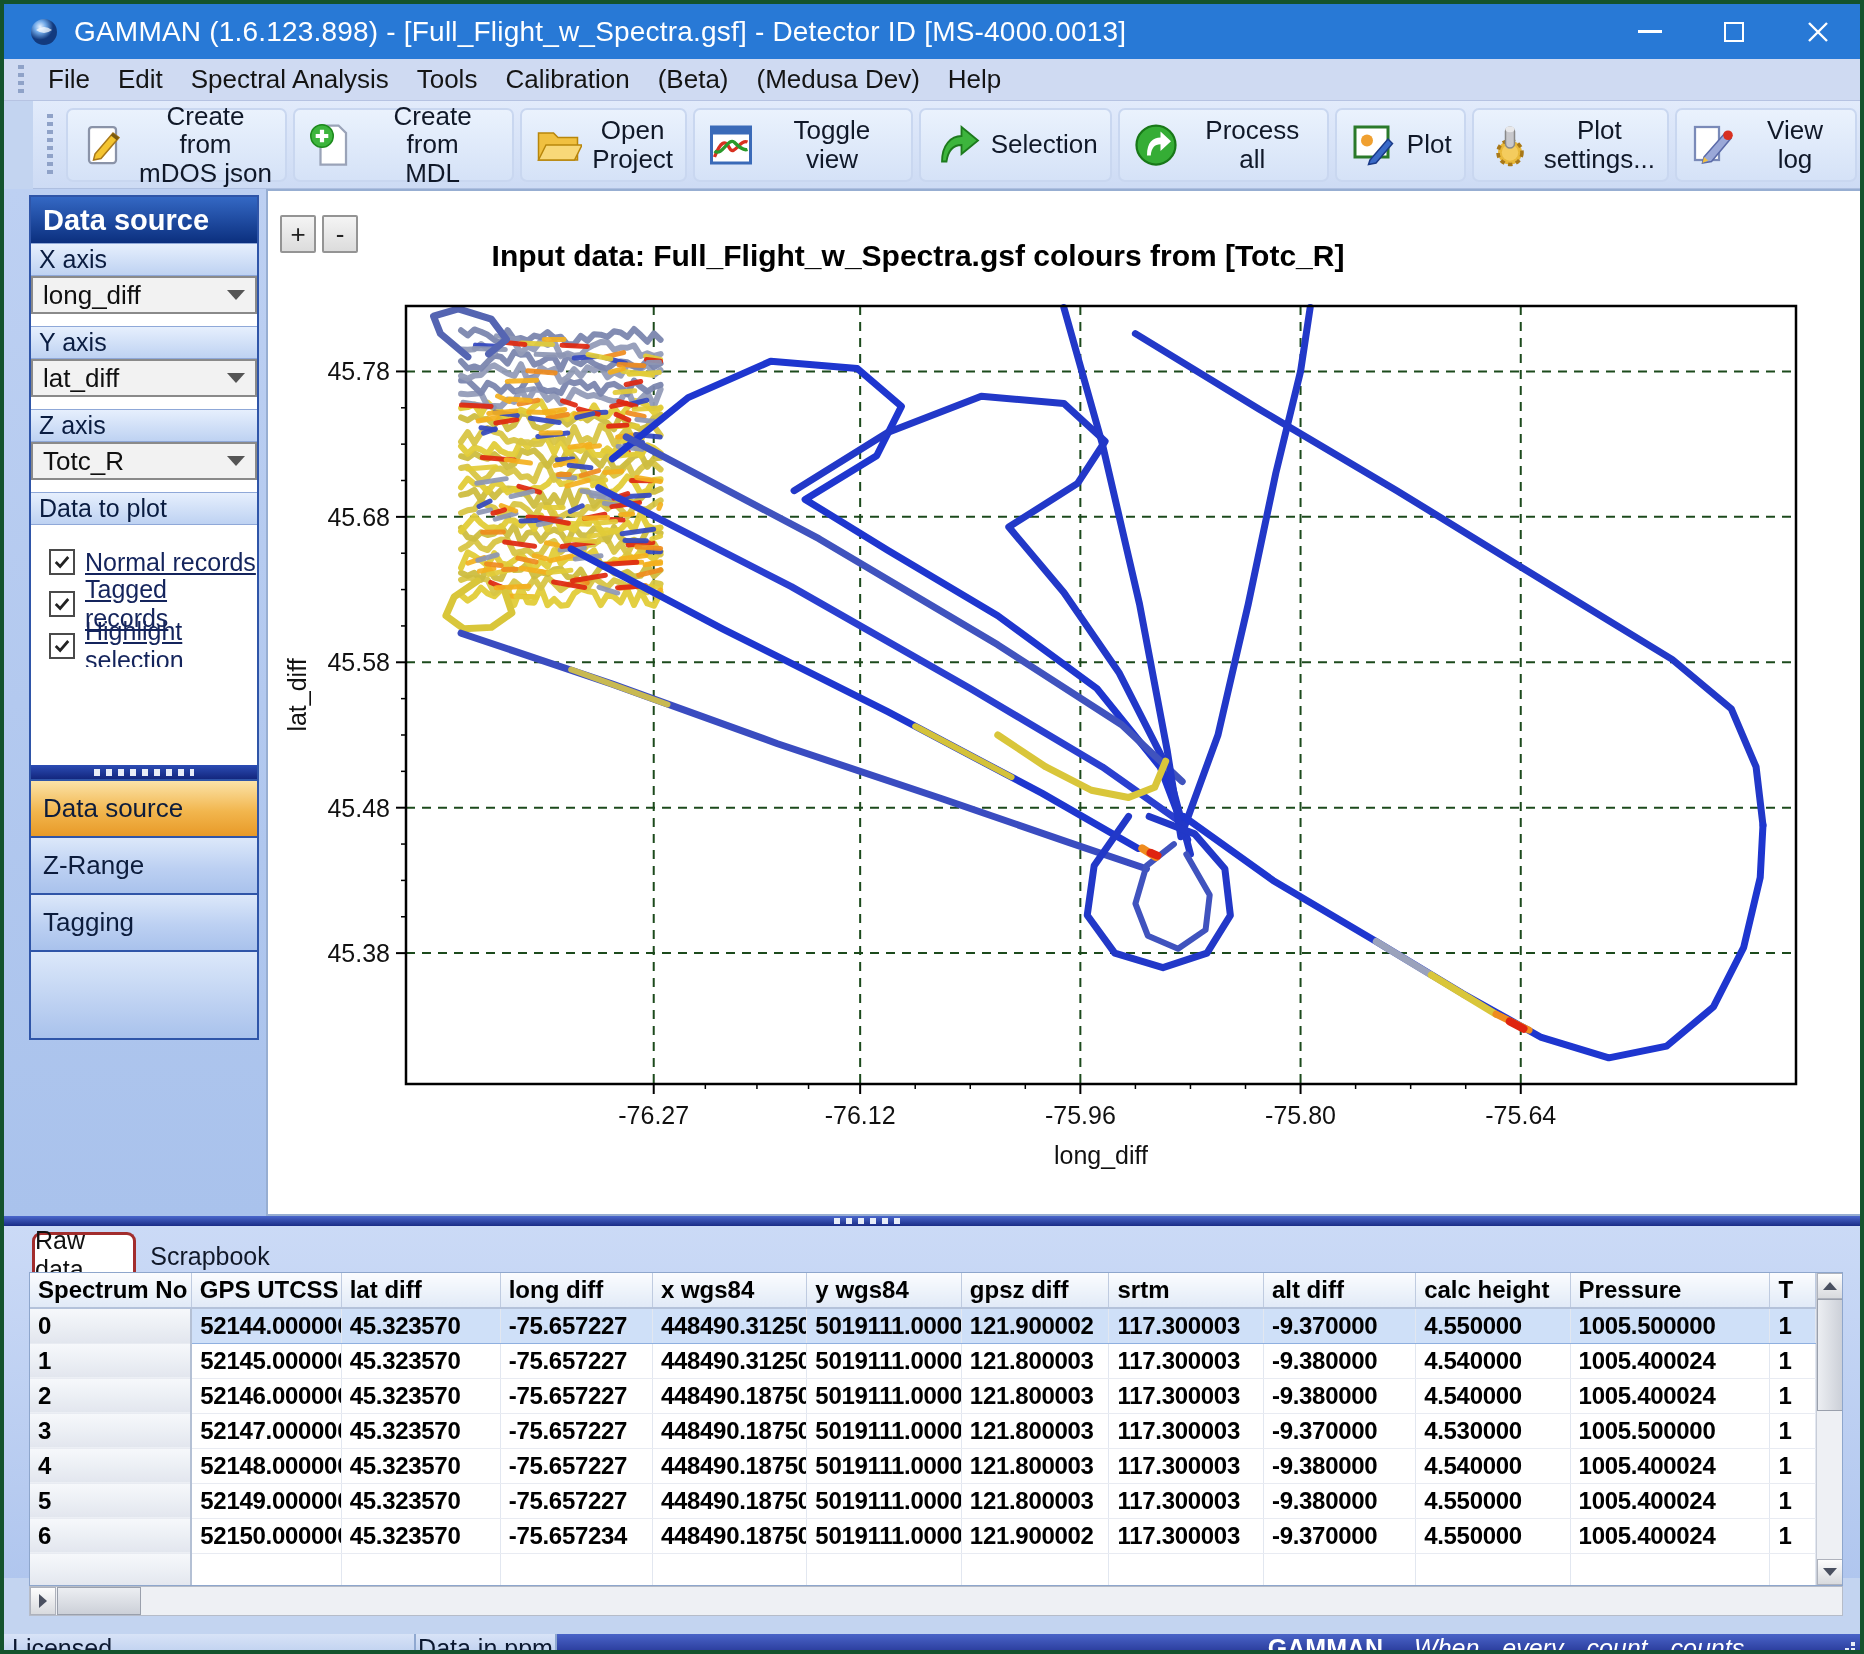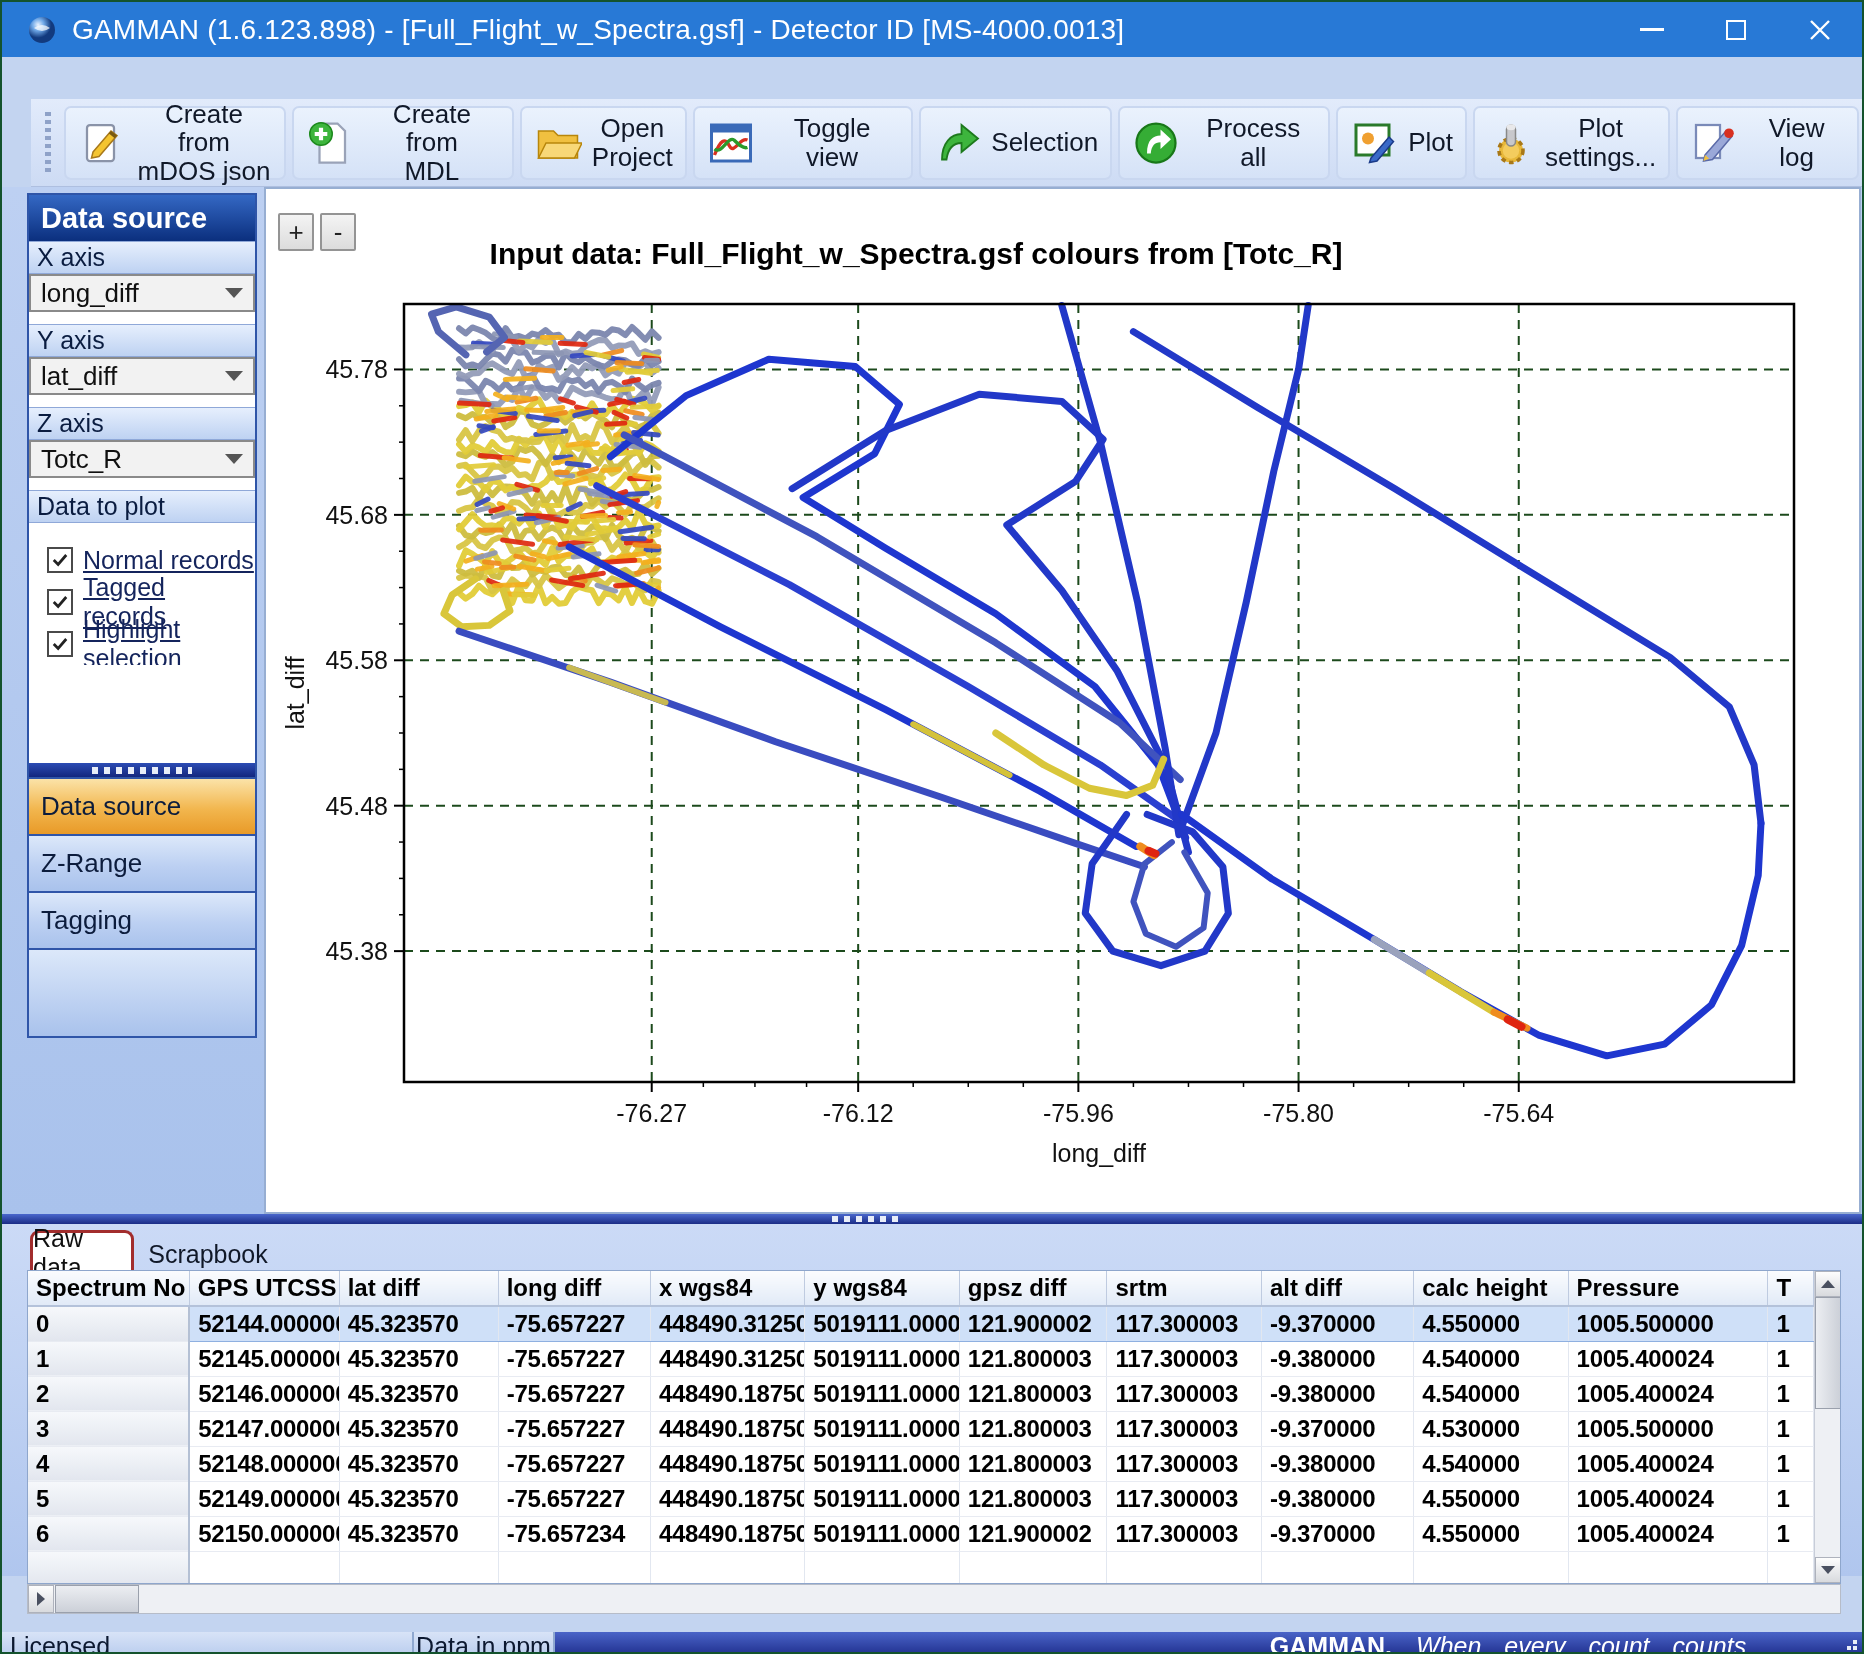--- a/index.html
+++ b/index.html
@@ -1,17 +1,17 @@
 <!DOCTYPE html>
 <html><head>
 <meta charset="utf-8">
 <style>
   html,body{margin:0;padding:0;background:#8fa8c8;}
   *{box-sizing:border-box;font-family:"Liberation Sans","DejaVu Sans",sans-serif;}
-  #app{position:relative;width:1864px;height:1654px;background:#c3d4f0;overflow:hidden;border:2px solid #14532d;padding-left:39px;}
+  #app{position:relative;width:1864px;height:1654px;background:#c3d4f0;overflow:hidden;border:4px solid #14532d;padding-left:39px;}
 
   
   #titlebar{position:absolute;top:0;left:0;right:0;height:55px;background:#2879d6;display:flex;align-items:center;color:#fff;}
   #app-icon{width:32px;height:32px;margin-left:24px;flex:0 0 auto;}
   #window-title{margin-left:14px;font-size:28px;letter-spacing:.2px;white-space:nowrap;}
   #win-buttons{margin-left:auto;display:flex;height:100%;}
   .win-btn{width:84px;height:100%;display:flex;align-items:center;justify-content:center;cursor:default;}
   .glyph-min{width:24px;height:3px;background:#fff;}
   .glyph-max{width:20px;height:20px;border:2.5px solid #fff;}
 
@@ -121,20 +121,33 @@
           <span class="glyph-max"></span>
         </div>
       <div class="win-btn">
           <svg width="26" height="26" viewBox="0 0 26 26">
             <path d="M4 4 L22 22 M22 4 L4 22" stroke="#fff" stroke-width="2.4"></path>
           </svg>
         </div>
     </div>
   </div>
 
+  <div id="menubar">
+    <span class="grip"></span>
+    <div id="menubar-items" style="display:flex;">
+        <div class="menu-item">File</div>
+        <div class="menu-item">Edit</div>
+        <div class="menu-item">Spectral Analysis</div>
+        <div class="menu-item">Tools</div>
+        <div class="menu-item">Calibration</div>
+        <div class="menu-item">(Beta)</div>
+        <div class="menu-item">(Medusa Dev)</div>
+        <div class="menu-item">Help</div>
+      </div>
+  </div>
 
   <div id="toolbar">
     <span class="grip"></span>
     <div id="toolbar-buttons" style="display:flex;align-items:center;">
         <div class="tbtn">
           <span class="ticon"><svg viewBox="0 0 32 32">
               <rect x="6" y="4" width="18" height="24" rx="2" fill="#fff" stroke="#8a93a8" stroke-width="1.5"></rect>
               <path d="M10 22 L22 8 L26 11 L14 25 L9 26 Z" fill="#f4c430" stroke="#a8781a"></path>
               <path d="M22 8 L26 11 L24.5 12.8 L20.6 9.7 Z" fill="#7a5a10"></path>
             </svg></span>

